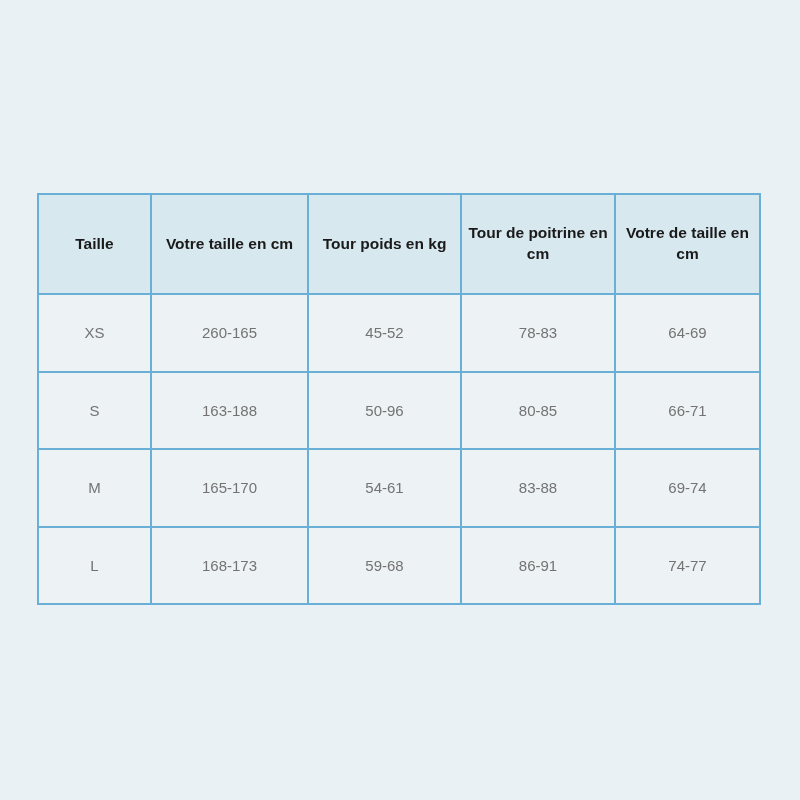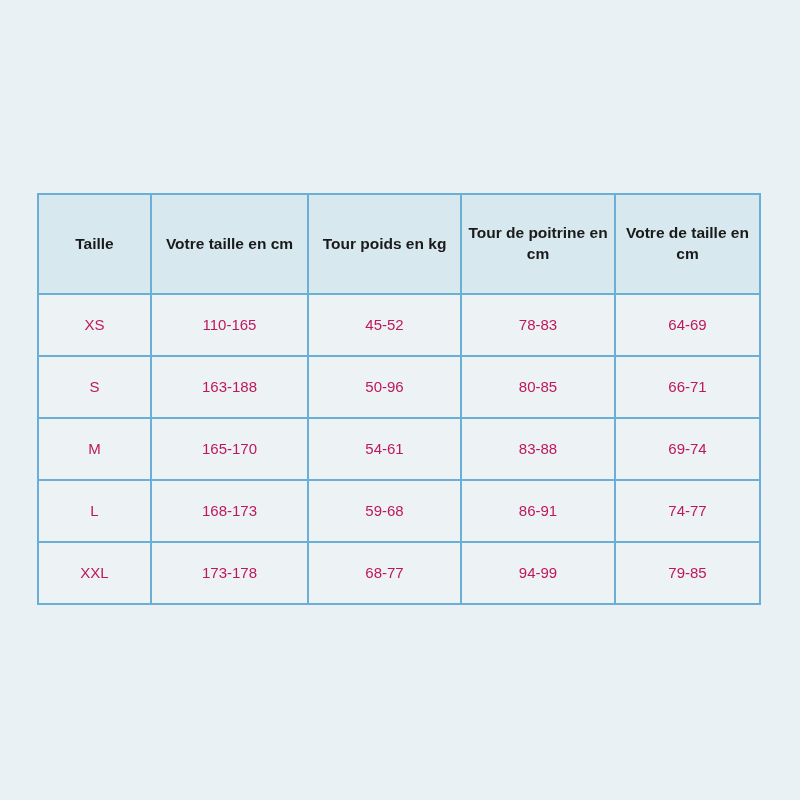--- a/index.html
+++ b/index.html
@@ -52,21 +52,21 @@
     background: #d8e8ef;
     color: #1a1a1a;
     font-weight: bold;
     font-size: 15.5px;
     line-height: 1.35;
     height: 100px;
   }
 
   table.size-chart tbody td {
     background: #edf2f5;
-    color: #be185d;
+    color: #737373;
     font-weight: normal;
     font-size: 15px;
     line-height: 1.3;
     height: 52px;
   }
 
   
   col.c-size    { width: 113px; }
   col.c-height  { width: 157px; }
   col.c-weight  { width: 153px; }
@@ -92,21 +92,21 @@
           <th>Taille</th>
           <th>Votre taille en cm</th>
           <th>Tour poids en kg</th>
           <th>Tour de poitrine en cm</th>
           <th>Votre de taille en cm</th>
         </tr>
       </thead>
       <tbody>
         <tr>
           <td>XS</td>
-          <td>110-165</td>
+          <td>260-165</td>
           <td>45-52</td>
           <td>78-83</td>
           <td>64-69</td>
         </tr>
         <tr>
           <td>S</td>
           <td>163-188</td>
           <td>50-96</td>
           <td>80-85</td>
           <td>66-71</td>
@@ -118,24 +118,17 @@
           <td>83-88</td>
           <td>69-74</td>
         </tr>
         <tr>
           <td>L</td>
           <td>168-173</td>
           <td>59-68</td>
           <td>86-91</td>
           <td>74-77</td>
         </tr>
-        <tr>
-          <td>XXL</td>
-          <td>173-178</td>
-          <td>68-77</td>
-          <td>94-99</td>
-          <td>79-85</td>
-        </tr>
       </tbody>
     </table>
   </div>
 
 </div>
 
 </body></html>

